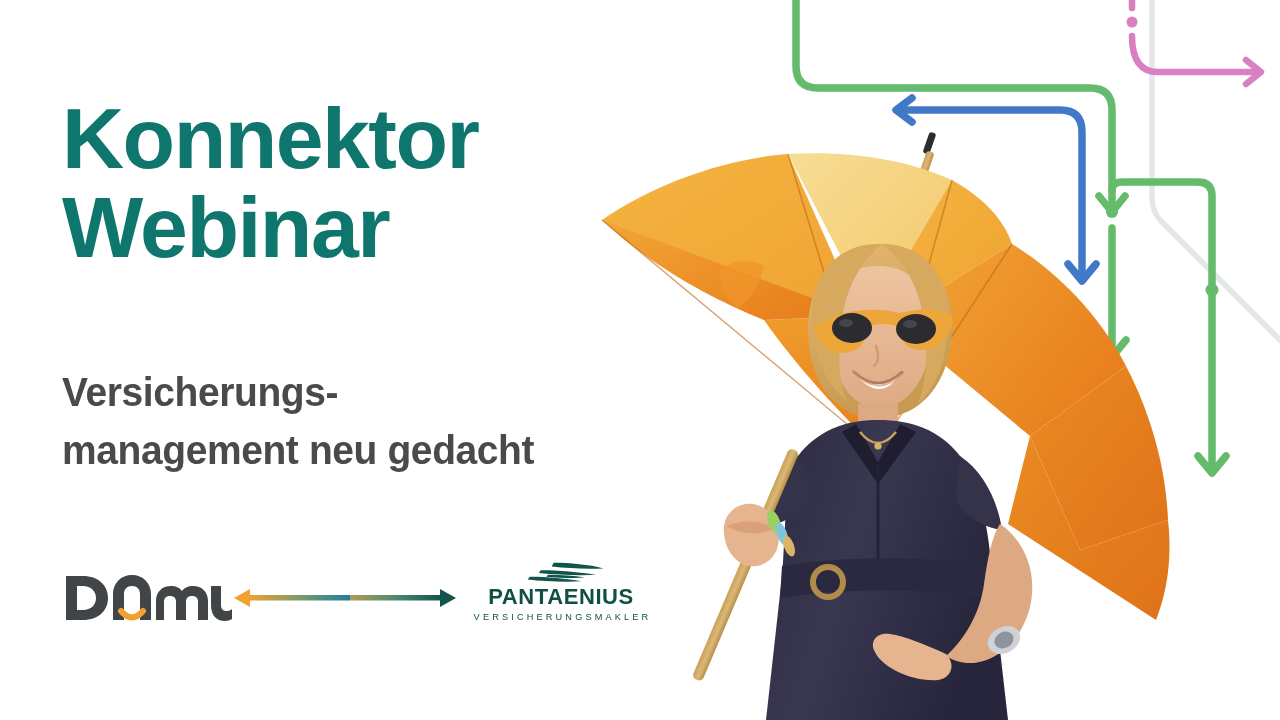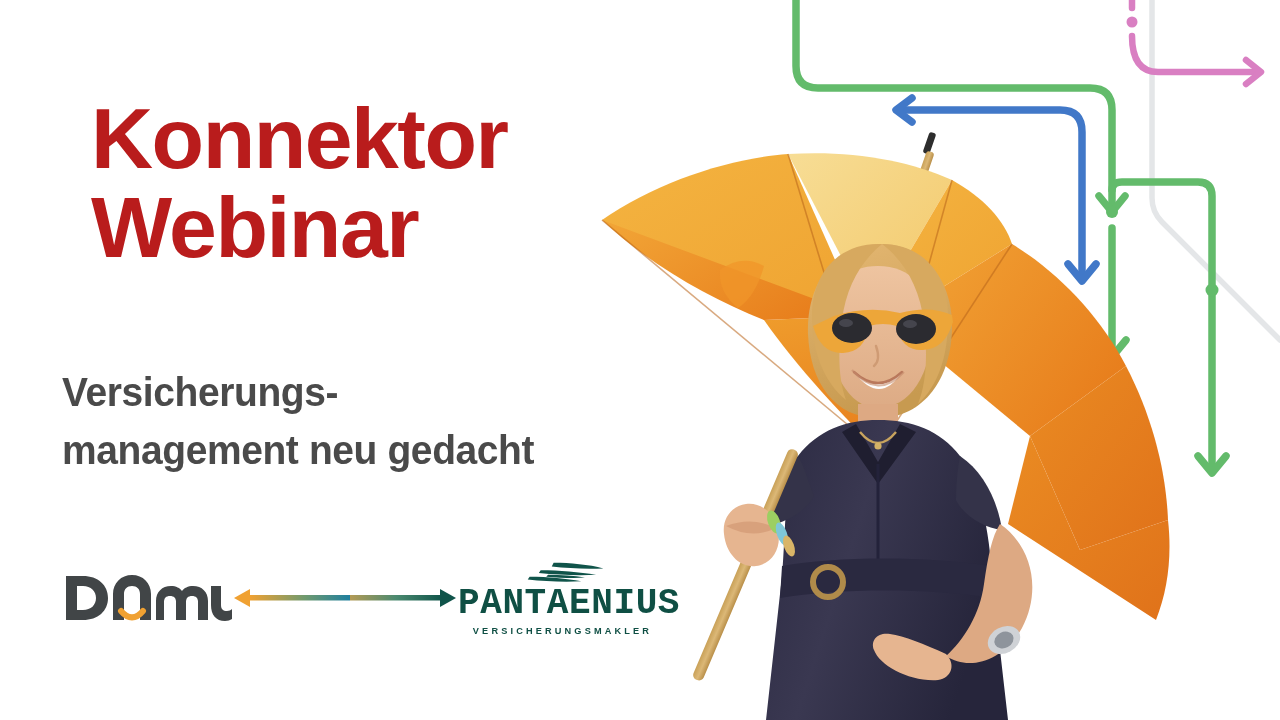--- a/index.html
+++ b/index.html
@@ -28,23 +28,22 @@
   #text-block {
     position: absolute;
     left: 62px; top: 94px;
     width: 640px;
   }
   #page-title {
     font-size: 86px;
     font-weight: 700;
     line-height: 1.03;
     letter-spacing: -1.5px;
-    color: #b91c1c;
+    color: #0f766e;
     white-space: pre-line;
-    margin-left: 29px;
   }
   #page-subtitle {
     margin-top: 92px;
     font-size: 41px;
     font-weight: 700;
     line-height: 1.42;
     letter-spacing: -0.4px;
     color: #4a4a4a;
     white-space: pre-line;
     transform: scaleX(0.95);
@@ -61,31 +60,31 @@
   }
 
   
   #logo-domus { position: relative; width: 168px; height: 56px; flex: none; }
   
   #logo-fluks { position: relative; width: 134px; height: 54px; flex: none; }
   
   #logo-pantaenius { position: relative; width: 206px; height: 74px; flex: none; }
   .pant-wave { display: block; margin: 0 auto 1px auto; }
   .pant-word {
-    font-family: Liberation Mono, monospace;
-    font-size: 36px;
+    font-family: Liberation Sans, sans-serif;
+    font-size: 22px;
     font-weight: 700;
     letter-spacing: 0.6px;
     color: #0f4f44;
     text-align: center;
     line-height: 1;
   }
   .pant-sub {
     font-size: 9.2px;
-    font-weight: 700;
+    font-weight: 400;
     letter-spacing: 3.15px;
     color: #0f4f44;
     text-align: center;
     margin-top: 4px;
     padding-left: 3px;
   }
   .arrow-connector { flex: none; }
 
   
   #photo {

